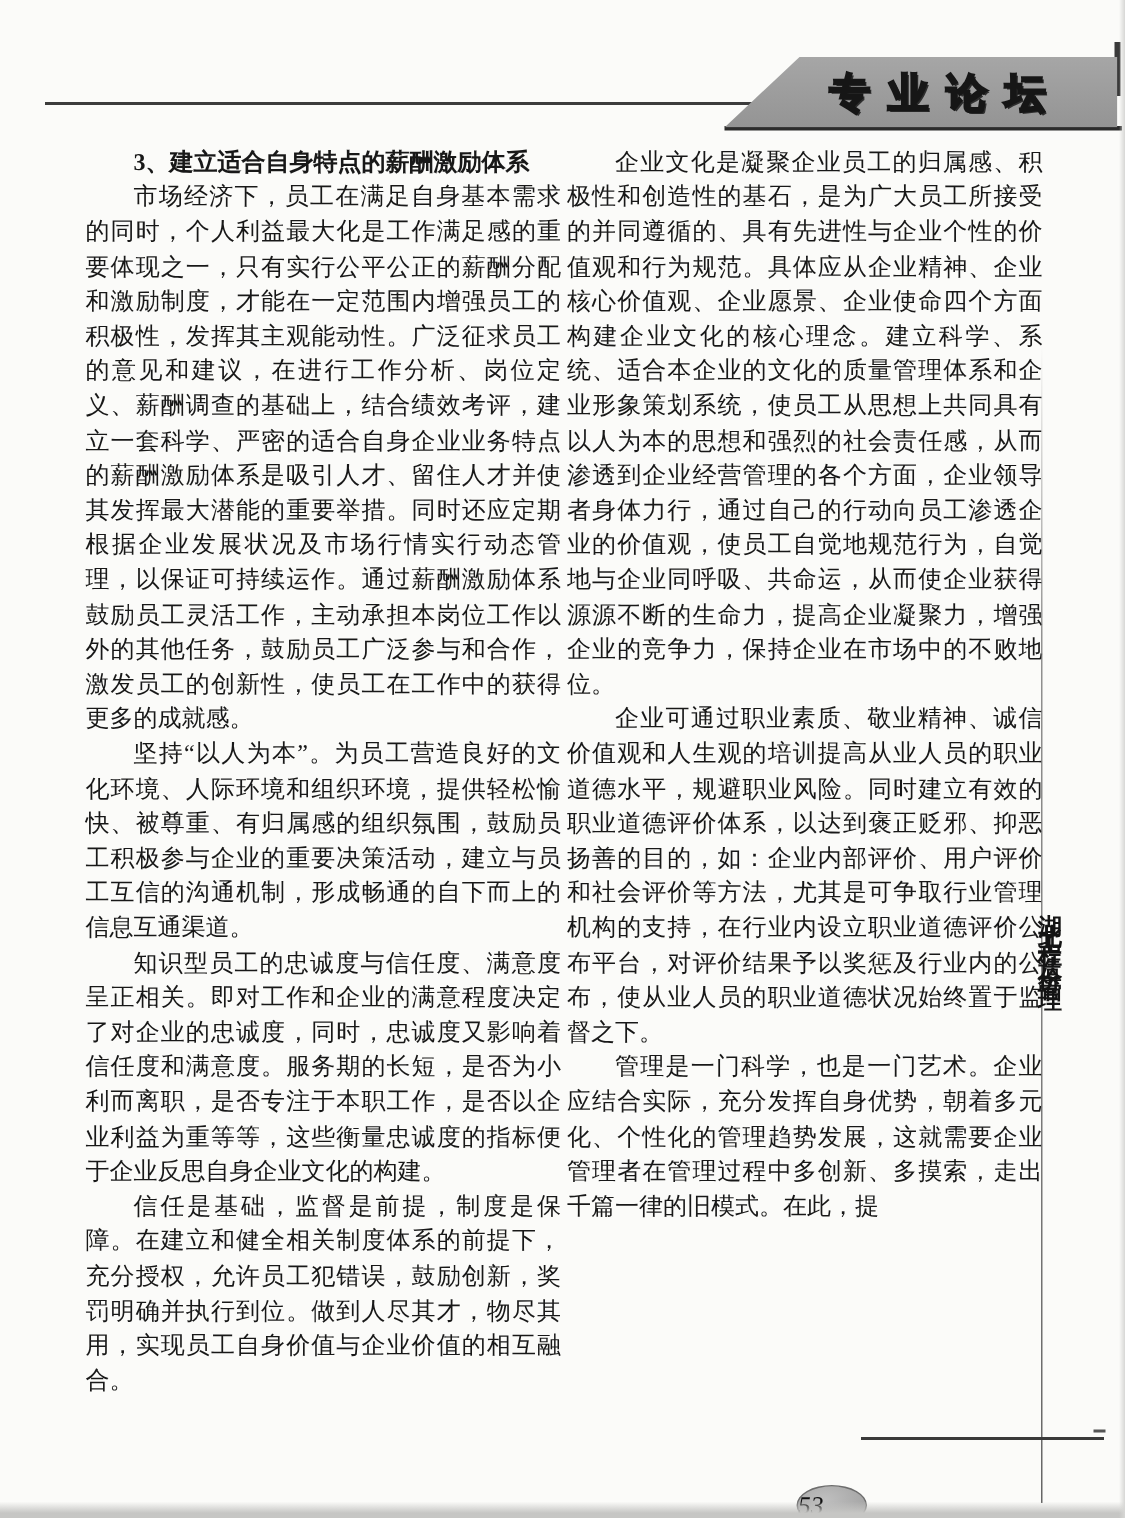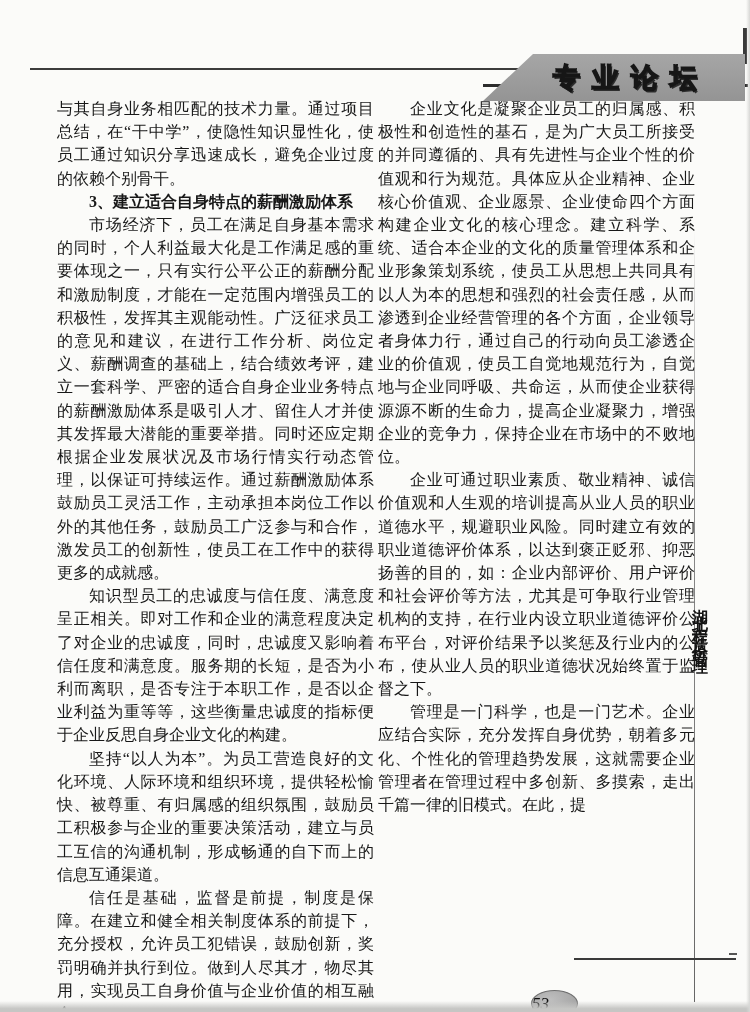--- a/index.html
+++ b/index.html
@@ -1,20 +1,20 @@
 <!DOCTYPE html>
 <html><head>
 <meta charset="utf-8">
 <style>
   html,body{margin:0;padding:0;background:#e9e9e7;}
   .page{position:relative;width:750px;height:1012px;background:#fbfbf9;overflow:hidden;
         font-family:"Liberation Serif","DejaVu Serif",serif;}
   
   .header-rule{position:absolute;left:30px;top:68px;width:500px;height:2px;background:#3c3c3c;}
-  .banner{position:absolute;left:483px;top:54px;width:262px;height:47px;
+  .banner{position:absolute;left:483px;top:38px;width:262px;height:47px;
           background:linear-gradient(#a6a6a6,#949494);
           clip-path:polygon(50px 0,100% 0,100% 100%,0 100%);
           display:flex;align-items:center;justify-content:center;
           padding-left:34px;box-sizing:border-box;z-index:3;}
   .banner-underline{position:absolute;left:483px;top:84px;width:265px;height:3px;background:#2c2c2c;z-index:2;}
   .banner-text{font-family:"DejaVu Sans",sans-serif;font-size:27px;font-weight:bold;
                letter-spacing:12px;color:#ffffff;-webkit-text-stroke:1.6px #161616;
                text-shadow:1.5px 1.5px 0 #2e2e2e;white-space:nowrap;}
   .corner-tick{position:absolute;left:743px;top:28px;width:4px;height:36px;background:#3a3a3a;}
   
@@ -50,25 +50,24 @@
 
   <div class="header-rule"></div>
   <div class="banner-underline"></div>
   <div class="banner">
     <span class="banner-text">专业论坛</span>
   </div>
   <div class="corner-tick"></div>
 
   <div class="columns">
     <div class="col">
-      <p class="para noindent">与其自身业务相匹配的技术力量。通过项目总结，在“干中学”，使隐性知识显性化，使员工通过知识分享迅速成长，避免企业过度的依赖个别骨干。</p>
       <p class="para heading">3、建立适合自身特点的薪酬激励体系</p>
       <p class="para">市场经济下，员工在满足自身基本需求的同时，个人利益最大化是工作满足感的重要体现之一，只有实行公平公正的薪酬分配和激励制度，才能在一定范围内增强员工的积极性，发挥其主观能动性。广泛征求员工的意见和建议，在进行工作分析、岗位定义、薪酬调查的基础上，结合绩效考评，建立一套科学、严密的适合自身企业业务特点的薪酬激励体系是吸引人才、留住人才并使其发挥最大潜能的重要举措。同时还应定期根据企业发展状况及市场行情实行动态管理，以保证可持续运作。通过薪酬激励体系鼓励员工灵活工作，主动承担本岗位工作以外的其他任务，鼓励员工广泛参与和合作，激发员工的创新性，使员工在工作中的获得更多的成就感。</p>
+      <p class="para">坚持“以人为本”。为员工营造良好的文化环境、人际环境和组织环境，提供轻松愉快、被尊重、有归属感的组织氛围，鼓励员工积极参与企业的重要决策活动，建立与员工互信的沟通机制，形成畅通的自下而上的信息互通渠道。</p>
       <p class="para">知识型员工的忠诚度与信任度、满意度呈正相关。即对工作和企业的满意程度决定了对企业的忠诚度，同时，忠诚度又影响着信任度和满意度。服务期的长短，是否为小利而离职，是否专注于本职工作，是否以企业利益为重等等，这些衡量忠诚度的指标便于企业反思自身企业文化的构建。</p>
-      <p class="para">坚持“以人为本”。为员工营造良好的文化环境、人际环境和组织环境，提供轻松愉快、被尊重、有归属感的组织氛围，鼓励员工积极参与企业的重要决策活动，建立与员工互信的沟通机制，形成畅通的自下而上的信息互通渠道。</p>
       <p class="para">信任是基础，监督是前提，制度是保障。在建立和健全相关制度体系的前提下，充分授权，允许员工犯错误，鼓励创新，奖罚明确并执行到位。做到人尽其才，物尽其用，实现员工自身价值与企业价值的相互融合。</p>
 
     </div>
     <div class="col">
       <p class="para">企业文化是凝聚企业员工的归属感、积极性和创造性的基石，是为广大员工所接受的并同遵循的、具有先进性与企业个性的价值观和行为规范。具体应从企业精神、企业核心价值观、企业愿景、企业使命四个方面构建企业文化的核心理念。建立科学、系统、适合本企业的文化的质量管理体系和企业形象策划系统，使员工从思想上共同具有以人为本的思想和强烈的社会责任感，从而渗透到企业经营管理的各个方面，企业领导者身体力行，通过自己的行动向员工渗透企业的价值观，使员工自觉地规范行为，自觉地与企业同呼吸、共命运，从而使企业获得源源不断的生命力，提高企业凝聚力，增强企业的竞争力，保持企业在市场中的不败地位。</p>
       <p class="para">企业可通过职业素质、敬业精神、诚信价值观和人生观的培训提高从业人员的职业道德水平，规避职业风险。同时建立有效的职业道德评价体系，以达到褒正贬邪、抑恶扬善的目的，如：企业内部评价、用户评价和社会评价等方法，尤其是可争取行业管理机构的支持，在行业内设立职业道德评价公布平台，对评价结果予以奖惩及行业内的公布，使从业人员的职业道德状况始终置于监督之下。</p>
       <p class="para">管理是一门科学，也是一门艺术。企业应结合实际，充分发挥自身优势，朝着多元化、个性化的管理趋势发展，这就需要企业管理者在管理过程中多创新、多摸索，走出千篇一律的旧模式。在此，提</p>
     </div>
   </div>
 

